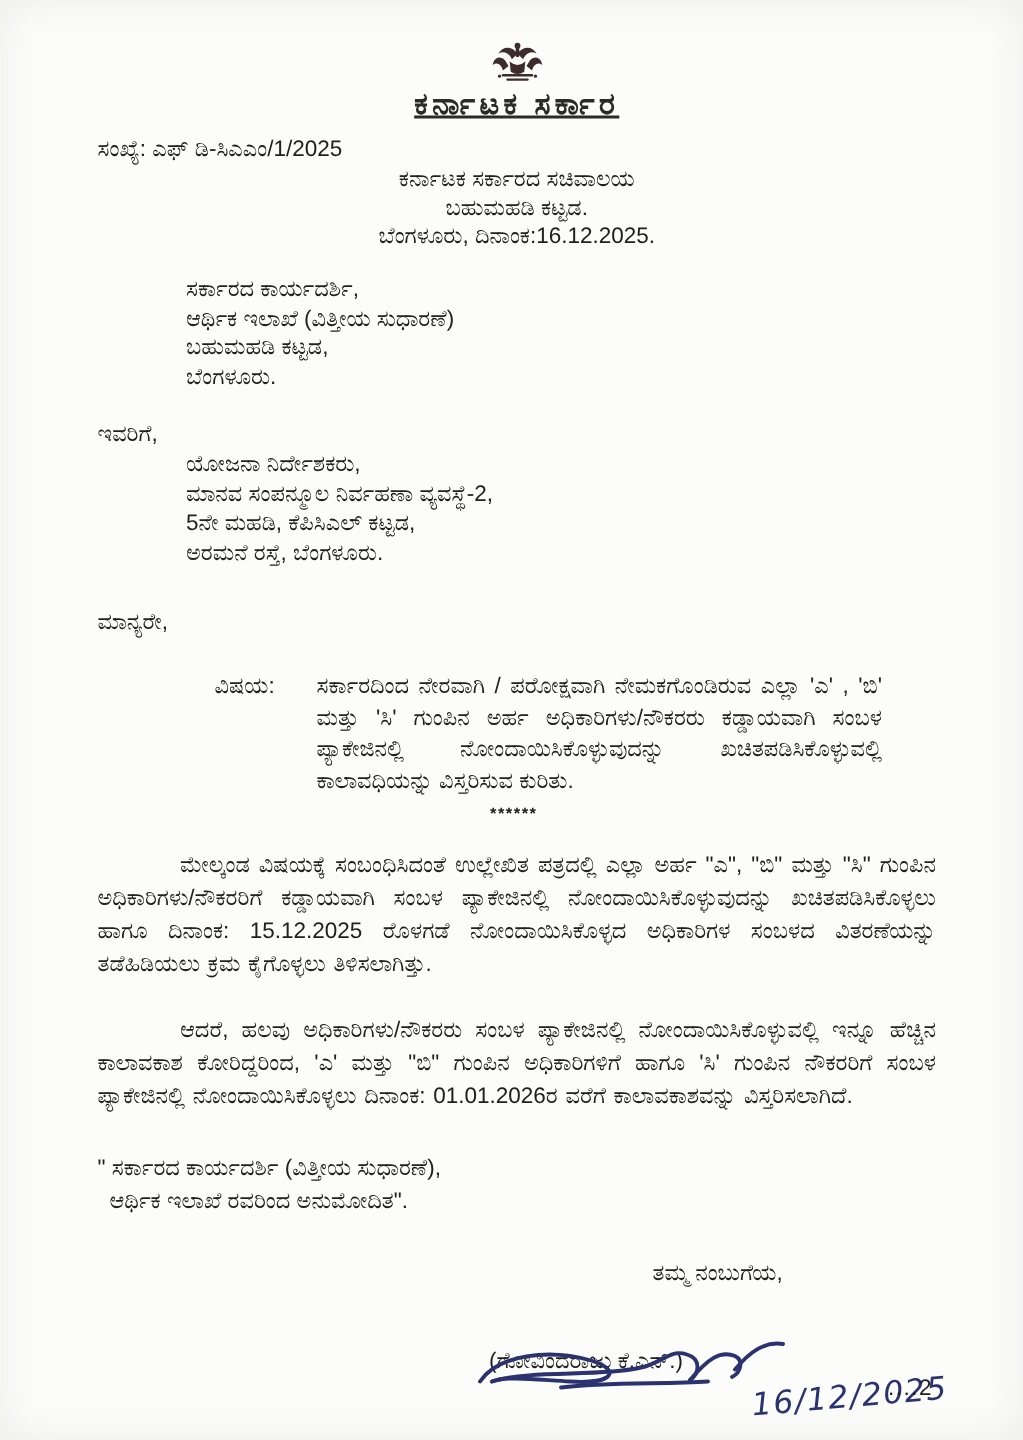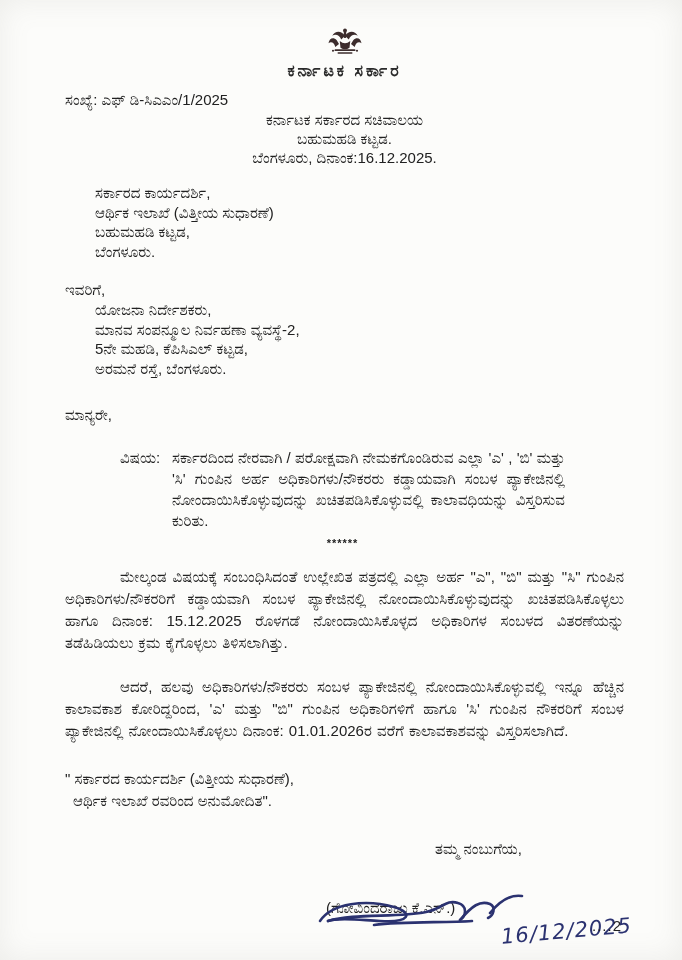--- a/index.html
+++ b/index.html
@@ -14,43 +14,45 @@
     color: #212121;
     font-size: 15px;
     line-height: 21px;
     padding: 26px 58px 20px 65px;
     overflow: hidden;
     box-shadow: inset 0 0 30px rgba(120,120,115,0.12);
   }
   .emblem-wrap { text-align: center; height: 32px; }
   .govt-title {
     text-align: center;
-    font-size: 16px;
+    font-size: 20px;
     letter-spacing: 3px;
     font-weight: bold;
     color: #2a2a2a;
     margin-top: 2px;
+    text-decoration: underline;
   }
   .header-row {
     display: flex;
     justify-content: space-between;
     margin-top: 8px;
     flex-direction: column;
   }
   .ref-no { white-space: nowrap; }
   .office-block { text-align: center; line-height: 19px; }
   .from-block { margin-top: 16px; }
   .to-block { margin-top: 18px; }
-  .addr-lines { margin-left: 30px; line-height: 19.5px; }
+  .addr-lines { margin-left: 59px; line-height: 19.5px; }
   .salutation { margin-top: 26px; }
   .subject-row {
     display: flex;
     margin-top: 22px;
-    margin-left: 55px;
+    margin-left: 78px;
     width: 445px;
+    gap: 16px;
   }
   .subject-label { flex: 0 0 52px; }
   .subject-text { flex: 1; text-align: justify; line-height: 21px; }
   .reference-row {
     display: flex;
     margin-top: 1px;
     margin-left: 53px;
     width: 470px;
   }
   .reference-label { flex: 0 0 58px; }

